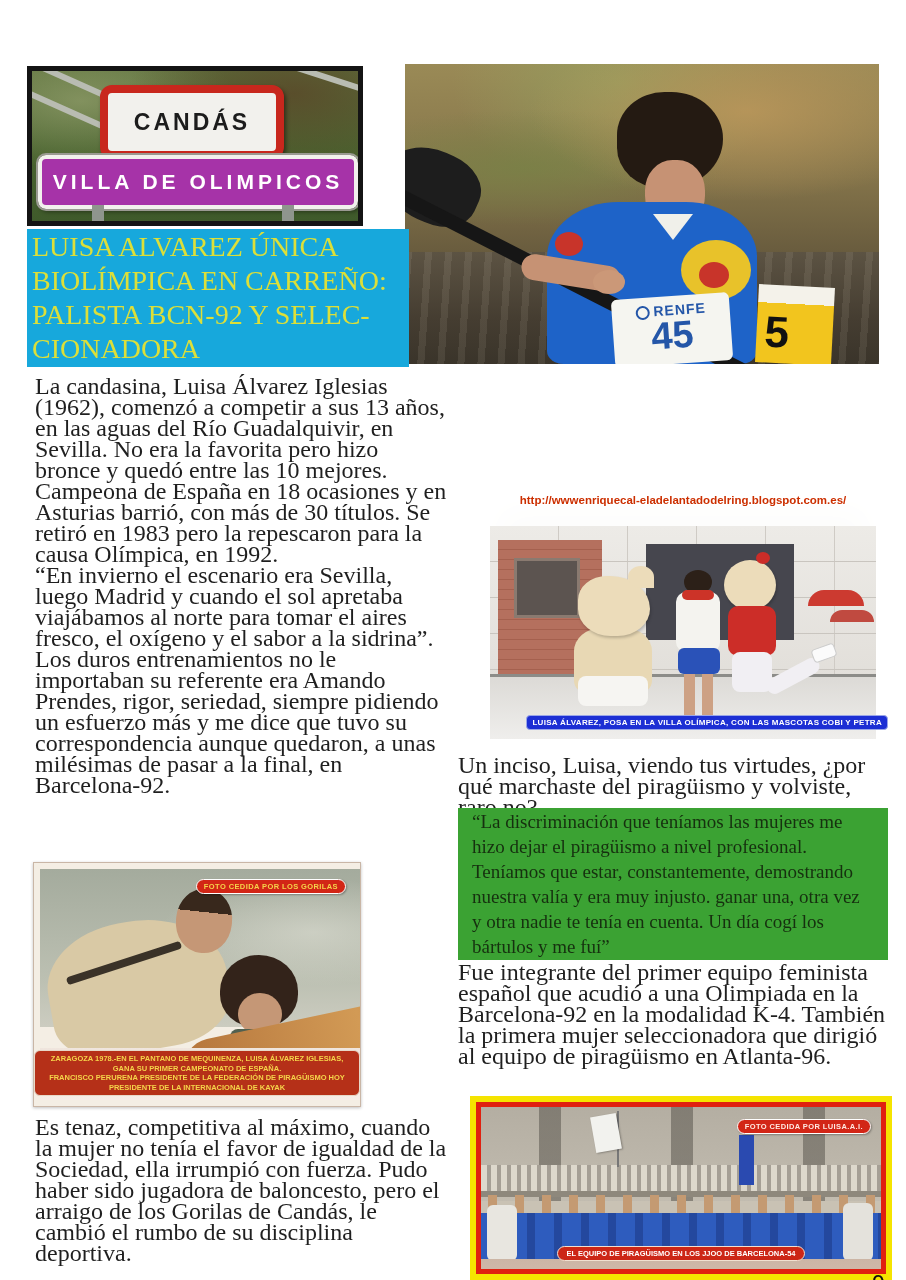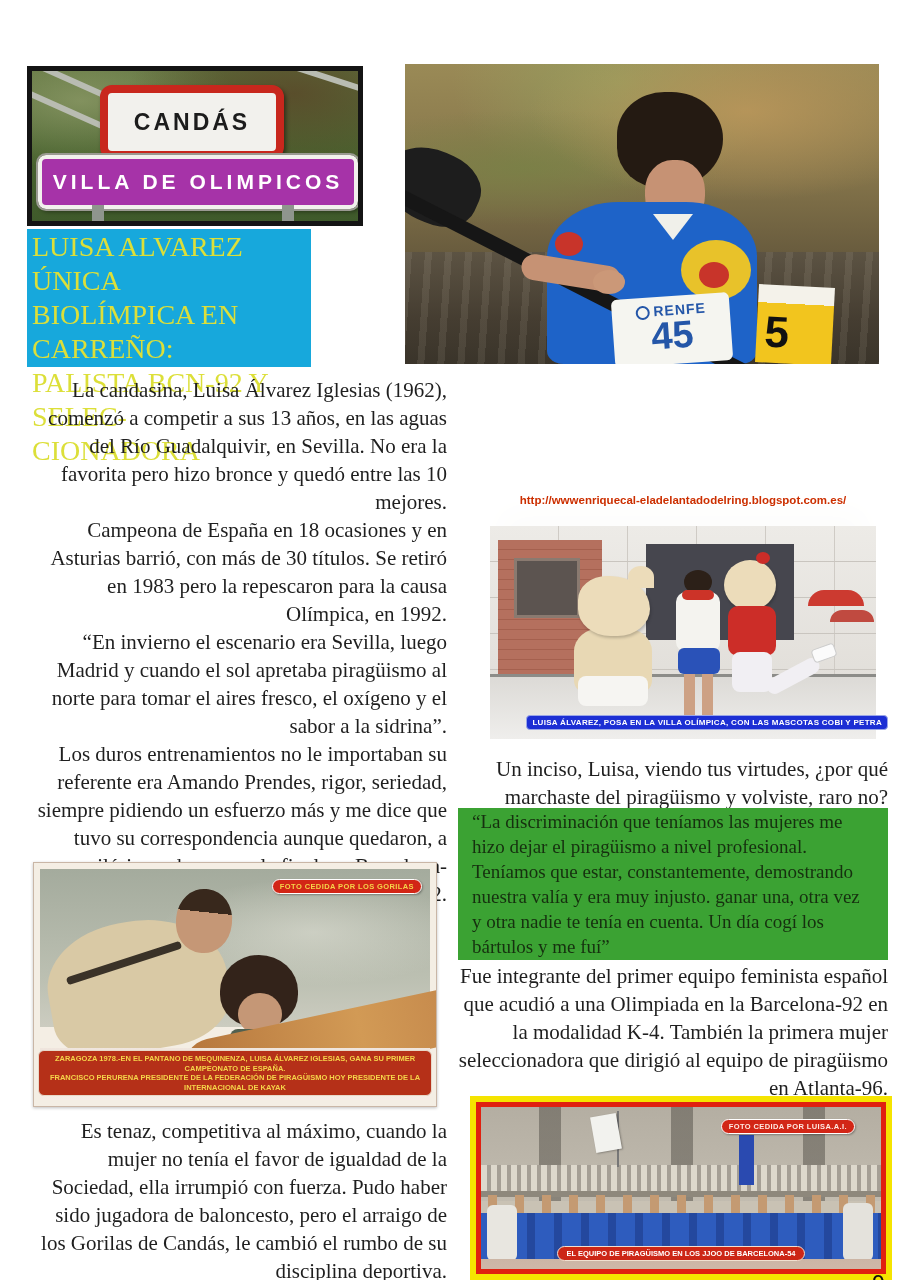--- a/index.html
+++ b/index.html
@@ -2,25 +2,25 @@
 <html lang="es"><head>
 <meta charset="utf-8">
 <style>
   html,body{margin:0;padding:0;background:#ffffff;}
   .page{position:relative;width:906px;height:1280px;background:#fff;overflow:hidden;
         font-family:"Liberation Serif",serif;color:#1f1f1f;margin-top:39px;}
   .abs{position:absolute;}
   p{margin:0;}
 
   
-  .headline{left:27px;top:190px;width:284px;height:138px;background:#17A8DC;
+  .headline{left:27px;top:190px;width:382px;height:138px;background:#17A8DC;
             color:#DCDF39;font-size:28px;line-height:34px;padding:1px 5px;box-sizing:border-box;}
 
   
-  .bodytext{font-size:21px;line-height:28px;text-align:right;}
+  .bodytext{font-size:24px;line-height:21px;text-align:left;}
   .col-left{left:35px;width:412px;}
   .col-right{left:458px;width:430px;}
   .quote-green{left:458px;top:769px;width:430px;height:152px;background:#3BA233;
                color:#16300f;padding:1px 14px;box-sizing:border-box;font-size:19px;line-height:25px;}
 
   
   .signs-photo{left:27px;top:27px;width:336px;height:160px;border:5px solid #141414;box-sizing:border-box;
      background:
        radial-gradient(ellipse at 80% 15%, rgba(90,70,40,.8) 0%, transparent 45%),
        radial-gradient(ellipse at 15% 20%, rgba(160,170,120,.6) 0%, transparent 40%),
@@ -108,21 +108,21 @@
   .m-petra-leg{position:absolute;left:286px;top:180px;width:58px;height:16px;background:#f1eff3;border-radius:8px;transform:rotate(-28deg);}
   .m-petra-shoe{position:absolute;left:334px;top:158px;width:22px;height:12px;background:#fbfbfb;border:1px solid #ccc;border-radius:4px;transform:rotate(-20deg);}
   .m-url{position:absolute;left:0;top:6px;width:100%;text-align:center;
      font-family:"Liberation Sans",sans-serif;font-weight:bold;font-size:11.5px;color:#cc2f00;
      text-shadow:-1px -1px 0 #fff,1px -1px 0 #fff,-1px 1px 0 #fff,1px 1px 0 #fff,0 0 3px #fff;}
   .m-caption{position:absolute;left:0;bottom:18px;width:100%;text-align:right;}
   .m-caption span{display:inline-block;background:#1c2fd4;color:#ffffff;border:1px solid #9aa6e8;border-radius:4px;
      font-family:"Liberation Sans",sans-serif;font-weight:bold;font-size:8px;letter-spacing:.3px;padding:2px 5px;}
 
   
-  .first-photo{left:33px;top:823px;width:404px;height:245px;background:#f4eee4;border:1px solid #c9b6a6;
+  .first-photo{left:33px;top:823px;width:328px;height:245px;background:#f4eee4;border:1px solid #c9b6a6;
      box-sizing:border-box;overflow:hidden;box-shadow:0 1px 3px rgba(0,0,0,.25);}
   .f-water{position:absolute;left:6px;top:6px;width:390px;height:158px;
      background:
        radial-gradient(ellipse at 70% 40%, rgba(230,230,220,.5) 0%, transparent 40%),
        linear-gradient(180deg,#a4ab9d 0%,#bcc0b2 70%,#ccccc0 100%);}
   .f-man-body{position:absolute;left:14px;top:58px;width:180px;height:130px;background:#d9c9a5;
      border-radius:45% 50% 35% 30%;transform:rotate(-10deg);}
   .f-man-stripe{position:absolute;left:30px;top:96px;width:120px;height:8px;background:#3a3228;transform:rotate(-18deg);border-radius:4px;}
   .f-man-head{position:absolute;left:142px;top:26px;width:56px;height:64px;border-radius:48%;
      background:linear-gradient(180deg,#38281c 0 36%,#c59776 36%);transform:rotate(6deg);}
@@ -152,21 +152,21 @@
   .t-flag-white{position:absolute;left:112px;top:8px;width:26px;height:36px;background:#f2f2ee;transform:rotate(-10deg);box-shadow:1px 1px 2px rgba(0,0,0,.3);}
   .t-flag-pole{position:absolute;left:136px;top:4px;width:2px;height:56px;background:#777;}
   .t-flag-blue{position:absolute;left:258px;top:28px;width:15px;height:50px;background:#2a4ab0;}
   .t-heads{position:absolute;left:0;top:88px;width:100%;height:20px;
      background:repeating-linear-gradient(90deg, transparent 0 7px, #c49a72 7px 16px, transparent 16px 27px);}
   .t-shirts{position:absolute;left:0;top:106px;width:100%;height:46px;
      background:repeating-linear-gradient(90deg,#2e5cbe 0 19px,#24489e 19px 27px);}
   .t-white-l{position:absolute;left:6px;top:98px;width:30px;height:56px;background:#e8e6e0;border-radius:6px;}
   .t-white-r{position:absolute;right:8px;top:96px;width:30px;height:58px;background:#e4e2dc;border-radius:6px;}
   .t-ground{position:absolute;left:0;top:152px;width:100%;height:30px;background:linear-gradient(180deg,#ccb5a5,#d4bdad);}
-  .t-credit{position:absolute;right:26px;top:8px;text-decoration:underline;}
+  .t-credit{position:absolute;right:10px;top:8px;text-decoration:underline;}
   .t-caption{position:absolute;left:0;bottom:8px;width:100%;text-align:center;}
   .t-caption .box{display:inline-block;background:#cc2616;border:1px solid #f0e0d0;border-radius:8px;
      color:#ffffff;font-family:"Liberation Sans",sans-serif;font-weight:bold;font-size:7.5px;padding:2px 8px;}
 
   
   .credit-label{display:inline-block;background:#d22616;border:1px solid #fff;border-radius:8px;
      color:#f5d44a;font-family:"Liberation Sans",sans-serif;font-weight:bold;font-size:7.5px;
      letter-spacing:.4px;padding:2px 7px;box-shadow:1px 1px 2px rgba(0,0,0,.3);}
   .credit-white{color:#ffe9e2;}
 
@@ -218,21 +218,21 @@
   <div class="abs headline">
     <div>LUISA ALVAREZ ÚNICA</div>
     <div>BIOLÍMPICA EN CARREÑO:</div>
     <div>PALISTA BCN-92 Y SELEC-</div>
     <div>CIONADORA</div>
   </div>
 
   <div class="abs bodytext col-left" style="top:337px;">
     <p>La candasina, Luisa Álvarez Iglesias (1962), comenzó a competir a sus 13 años, en las aguas del Río Guadalquivir, en Sevilla. No era la favorita pero hizo bronce y quedó entre las 10 mejores.</p>
     <p>Campeona de España en 18 ocasiones y en Asturias barrió, con más de 30 títulos. Se retiró en 1983 pero la repescaron para la causa Olímpica, en 1992.</p>
-    <p>“En invierno el escenario era Sevilla, luego Madrid y cuando el sol apretaba piragüismo al norte para tomar el aires fresco, el oxígeno y el sabor a la sidrina”.</p>
+    <p>“En invierno el escenario era Sevilla, luego Madrid y cuando el sol apretaba viajábamos al norte para tomar el aires fresco, el oxígeno y el sabor a la sidrina”.</p>
     <p>Los duros entrenamientos no le importaban su referente era Amando Prendes, rigor, seriedad, siempre pidiendo un esfuerzo más y me dice que tuvo su correspondencia aunque quedaron, a unas milésimas de pasar a la final, en Barcelona-92.</p>
   </div>
 
   <div class="abs first-photo">
     <div class="f-water"></div>
     <div class="f-man-body"></div>
     <div class="f-man-stripe"></div>
     <div class="f-man-head"></div>
     <div class="f-woman-hair"></div>
     <div class="f-woman-face"></div>

